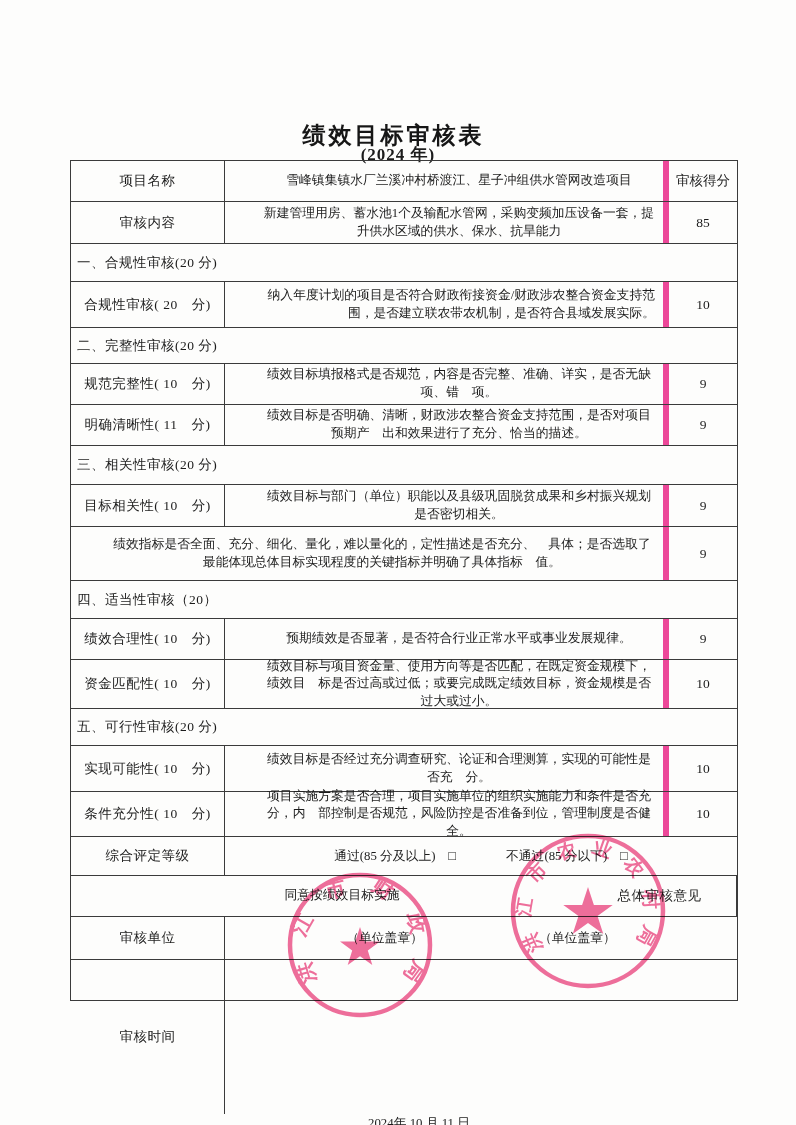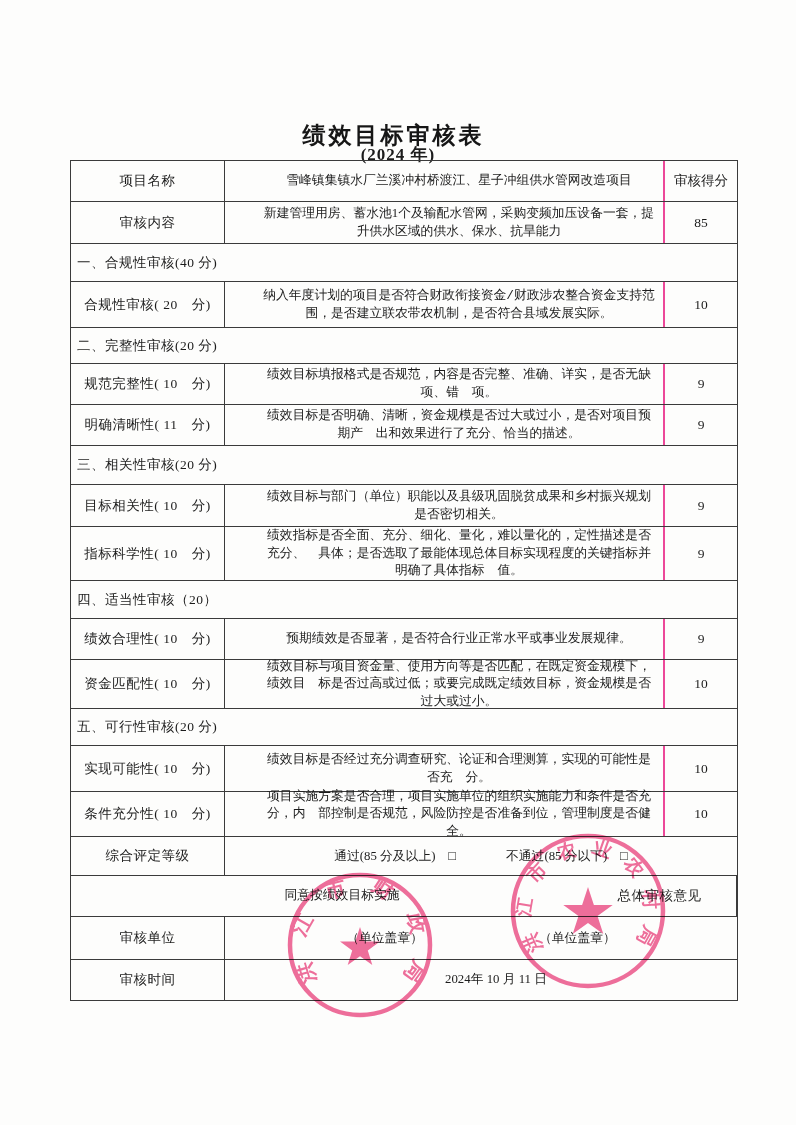--- a/index.html
+++ b/index.html
@@ -22,36 +22,36 @@
   .doc-subtitle {
     position:absolute; top:130px; left:0; right:0;
     text-align:center;
     font-size:17px; font-weight:700; letter-spacing:1px;margin-top:13px;
   }
   .audit-table {
     position:absolute; left:70px; top:160px; width:668px;
     border:1.5px solid #3b3b3b;
   }
   .row { display:flex; border-bottom:1px solid #3b3b3b; }
-  .row:last-child { border-bottom:none; }
+  .row:last-child { border-bottom:none;flex-direction:column; }
   .cell { display:flex; align-items:center; justify-content:center; }
   .label {
     width:154px; flex:0 0 154px;
     border-right:1px solid #3b3b3b;
     font-size:13.5px; letter-spacing:0.5px; text-align:right;
     padding:0 2px;
   }
   .content {
     flex:1; font-size:12.8px; line-height:1.38;
     padding:1px 8px; text-align:center;margin-left:30px;
   }
-  .content.align-left { text-align:center;font-family:Liberation Mono, monospace; }
+  .content.align-left { text-align:right; }
   .score {
     width:74px; flex:0 0 74px;
-    border-left:2px solid #ec4899;
+    border-left:6px solid #ec4899;
     font-size:13.5px;
   }
   .section-cell {
     flex:1; justify-content:flex-start;
     padding:0 6px; font-size:13.5px; letter-spacing:0.5px;
   }
   .dual {
     flex:1; display:flex; justify-content:center;
     font-size:12.8px;
   }
@@ -72,57 +72,56 @@
     <div class="cell score">审核得分</div>
   </div>
 
   <div class="row" style="height:42px">
     <div class="cell label">审核内容</div>
     <div class="cell content">新建管理用房、蓄水池1个及输配水管网，采购变频加压设备一套，提升供水区域的供水、保水、抗旱能力</div>
     <div class="cell score">85</div>
   </div>
 
   <div class="row" style="height:38px">
-    <div class="cell section-cell">一、合规性审核(40 分)</div>
+    <div class="cell section-cell">一、合规性审核(20 分)</div>
   </div>
 
   <div class="row" style="height:46px">
     <div class="cell label">合规性审核( 20　分)</div>
     <div class="cell content align-left">纳入年度计划的项目是否符合财政衔接资金/财政涉农整合资金支持范围，是否建立联农带农机制，是否符合县域发展实际。</div>
     <div class="cell score">10</div>
   </div>
 
   <div class="row" style="height:36px">
     <div class="cell section-cell">二、完整性审核(20 分)</div>
   </div>
 
   <div class="row" style="height:41px">
     <div class="cell label">规范完整性( 10　分)</div>
     <div class="cell content">绩效目标填报格式是否规范，内容是否完整、准确、详实，是否无缺项、错　项。</div>
     <div class="cell score">9</div>
   </div>
 
   <div class="row" style="height:41px">
     <div class="cell label">明确清晰性( 11　分)</div>
-    <div class="cell content">绩效目标是否明确、清晰，资金规模是否过大或过小，是否对项目预期产　出和效果进行了充分、恰当的描述。</div>
+    <div class="cell content">绩效目标是否明确、清晰，财政涉农整合资金支持范围，是否对项目预期产　出和效果进行了充分、恰当的描述。</div>
     <div class="cell score">9</div>
   </div>
 
   <div class="row" style="height:39px">
     <div class="cell section-cell">三、相关性审核(20 分)</div>
   </div>
 
   <div class="row" style="height:42px">
     <div class="cell label">目标相关性( 10　分)</div>
     <div class="cell content">绩效目标与部门（单位）职能以及县级巩固脱贫成果和乡村振兴规划是否密切相关。</div>
     <div class="cell score">9</div>
   </div>
 
   <div class="row" style="height:54px">
-    <div class="cell label">指标科学性( 10　分)</div>
     <div class="cell content">绩效指标是否全面、充分、细化、量化，难以量化的，定性描述是否充分、　具体；是否选取了最能体现总体目标实现程度的关键指标并明确了具体指标　值。</div>
     <div class="cell score">9</div>
   </div>
 
   <div class="row" style="height:38px">
     <div class="cell section-cell">四、适当性审核（20）</div>
   </div>
 
   <div class="row" style="height:41px">
     <div class="cell label">绩效合理性( 10　分)</div>

